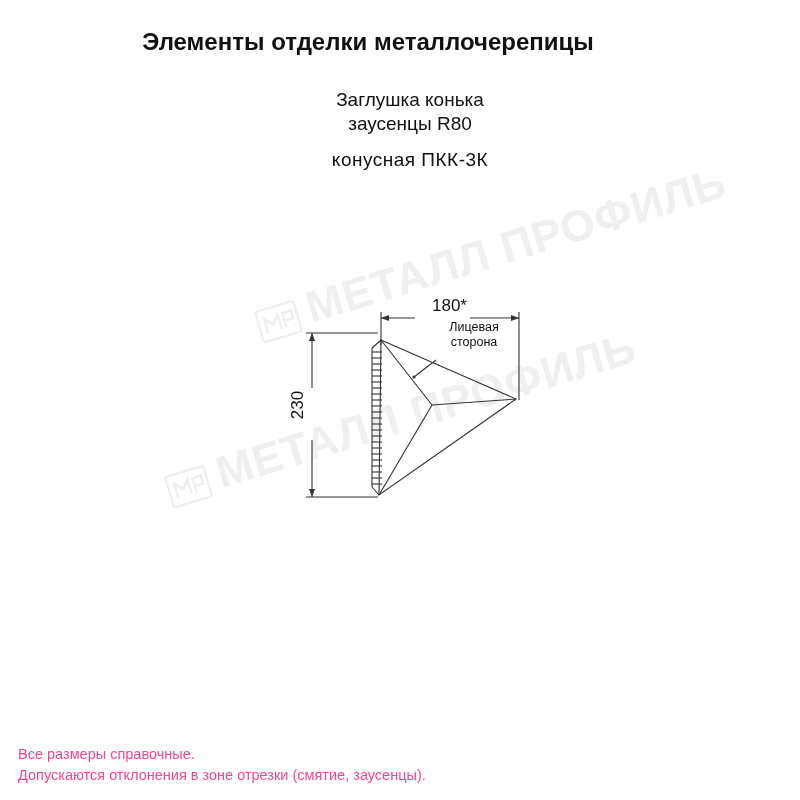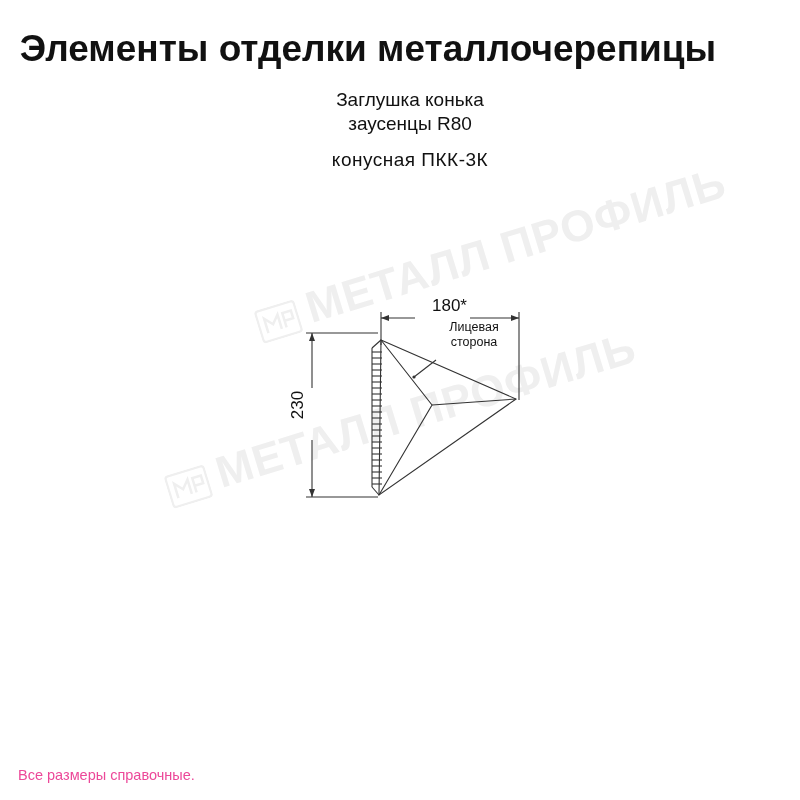--- a/index.html
+++ b/index.html
@@ -21,21 +21,21 @@
     width: 800px;
     height: 800px;
   }
 
   .title {
     position: absolute;
     top: 28px;
     left: 0;
     width: 736px;
     text-align: center;
-    font-size: 37px;
+    font-size: 24px;
     font-weight: bold;
     letter-spacing: 0px;
     color: #111111;
   }
 
   .subtitle-block {
     position: absolute;
     top: 88px;
     left: 10px;
     width: 800px;
@@ -224,15 +224,16 @@
   <div class="dim-label dim-180">180*</div>
   <div class="dim-label dim-230">230</div>
 
   <div class="lbl-face">
     <div>Лицевая</div>
     <div>сторона</div>
   </div>
 
   <div class="footnotes">
     <div>Все размеры справочные.</div>
+    <div>Допускаются отклонения в зоне отрезки (смятие, заусенцы).</div>
   </div>
 
 </div>
 
 </body></html>

